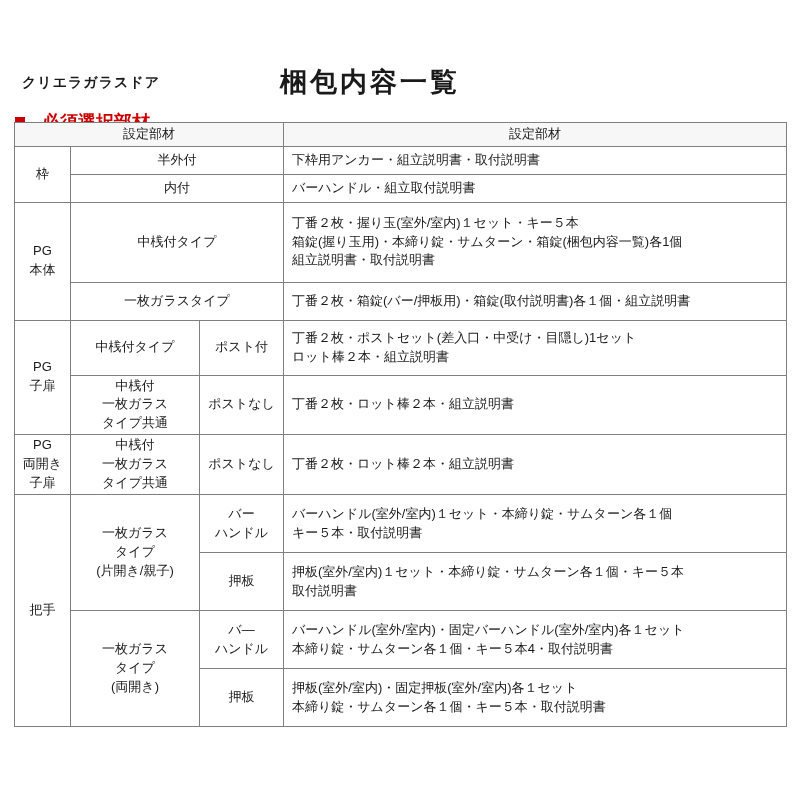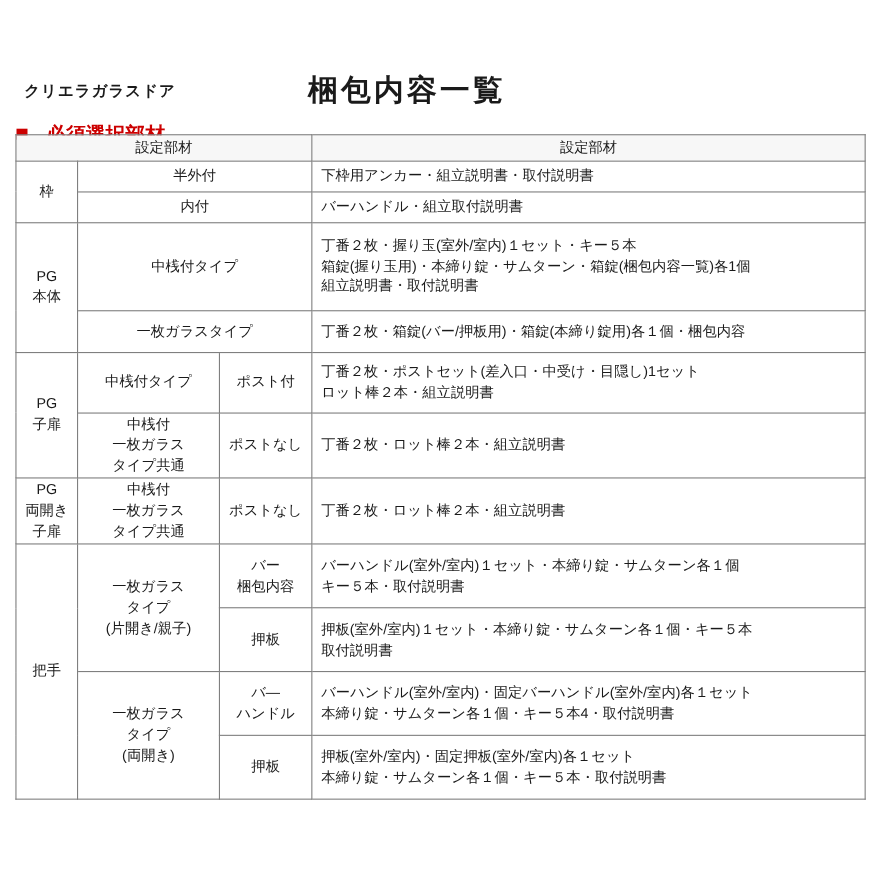--- a/index.html
+++ b/index.html
@@ -105,21 +105,21 @@
       <tr class="h-80">
         <td rowspan="2" class="center pre">PG
 本体</td>
         <td colspan="2" class="center">中桟付タイプ</td>
         <td class="content pre">丁番２枚・握り玉(室外/室内)１セット・キー５本
 箱錠(握り玉用)・本締り錠・サムターン・箱錠(梱包内容一覧)各1個
 組立説明書・取付説明書</td>
       </tr>
       <tr class="h-38">
         <td colspan="2" class="center">一枚ガラスタイプ</td>
-        <td class="content pre">丁番２枚・箱錠(バー/押板用)・箱錠(本締り錠用)各１個・梱包内容</td>
+        <td class="content pre">丁番２枚・箱錠(バー/押板用)・箱錠(取付説明書)各１個・組立説明書</td>
       </tr>
 
       <tr class="h-55">
         <td rowspan="2" class="center pre">PG
 子扉</td>
         <td class="center pre">中桟付タイプ</td>
         <td class="center pre">ポスト付</td>
         <td class="content pre">丁番２枚・ポストセット(差入口・中受け・目隠し)1セット
 ロット棒２本・組立説明書</td>
       </tr>
@@ -141,21 +141,21 @@
         <td class="center pre">ポストなし</td>
         <td class="content pre">丁番２枚・ロット棒２本・組立説明書</td>
       </tr>
 
       <tr class="h-58">
         <td rowspan="4" class="center pre">把手</td>
         <td rowspan="2" class="center pre">一枚ガラス
 タイプ
 (片開き/親子)</td>
         <td class="center pre">バー
-梱包内容</td>
+ハンドル</td>
         <td class="content pre">バーハンドル(室外/室内)１セット・本締り錠・サムターン各１個
 キー５本・取付説明書</td>
       </tr>
       <tr class="h-58">
         <td class="center pre">押板</td>
         <td class="content pre">押板(室外/室内)１セット・本締り錠・サムターン各１個・キー５本
 取付説明書</td>
       </tr>
       <tr class="h-58">
         <td rowspan="2" class="center pre">一枚ガラス

